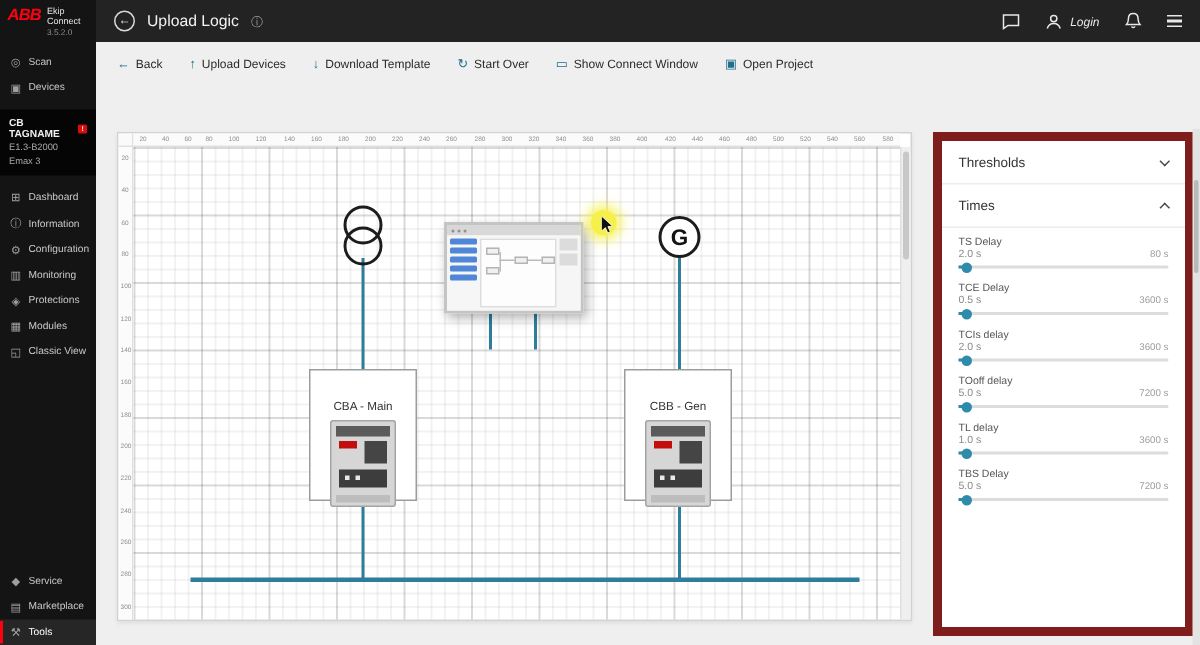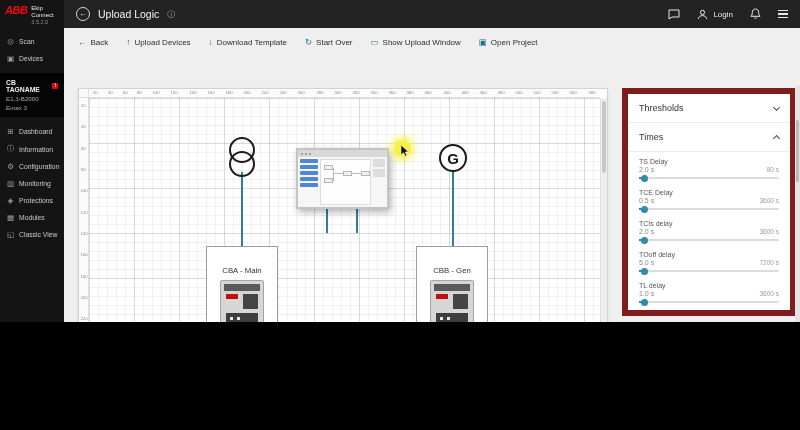--- a/index.html
+++ b/index.html
@@ -1,17 +1,17 @@
 <!DOCTYPE html>
 <html style="--logo-red: #ff000f; --accent: #2e8bab; --line: #2e7d9c; --cursor-yellow: #f6f04a;"><head>
 <meta charset="utf-8">
 <style>
   html,body{margin:0;padding:0;background:#000;}
   *{box-sizing:border-box;font-family:"Liberation Sans",sans-serif;}
-  .app{position:relative;width:800px;height:322px;overflow:hidden;background:#14b8a6;}
+  .app{position:relative;width:800px;height:430px;overflow:hidden;background:#14b8a6;}
 
   
   .sidebar{position:absolute;left:0;top:0;width:64px;height:430px;background:#141414;color:#cfcfcf;display:flex;flex-direction:column;z-index:5;}
   .logo-row{display:flex;align-items:flex-start;gap:4px;padding:5px 5px 8px 5px;}
   .abb-logo{color:var(--logo-red,#ff000f);font-weight:700;font-style:italic;font-size:11px;letter-spacing:-0.5px;line-height:1;}
   .app-name{font-size:6px;color:#e6e6e6;line-height:1.2;}
   .app-version{font-size:5.5px;color:#8f8f8f;}
   .side-item{display:flex;align-items:center;gap:4px;padding:4px 6px;font-size:6.8px;color:#c9c9c9;cursor:pointer;white-space:nowrap;position:relative;}
   .side-item .ico{width:9px;font-size:7.5px;color:#9f9f9f;text-align:center;flex:0 0 9px;}
   .side-item.active{background:#262626;color:#fff;}
@@ -23,21 +23,21 @@
   .side-spacer{flex:1;}
 
   
   .topbar{position:absolute;left:64px;right:0;top:0;height:28px;background:#232323;display:flex;align-items:center;padding:0 12px;gap:8px;z-index:4;}
   .back-circle{width:14px;height:14px;border:1px solid #d8d8d8;border-radius:50%;color:#e8e8e8;font-size:8px;line-height:12px;text-align:center;cursor:pointer;flex:0 0 14px;}
   .tb-title{color:#f2f2f2;font-size:10.5px;}
   .tb-info{color:#9c9c9c;font-size:8px;cursor:pointer;}
   .tb-right{margin-left:auto;display:flex;align-items:center;gap:16px;}
   .tb-icon{width:13px;height:13px;display:flex;align-items:center;justify-content:center;cursor:pointer;}
   .tb-icon svg{display:block;}
-  .login-wrap{display:flex;align-items:center;gap:4px;cursor:pointer;}
+  .login-wrap{display:flex;align-items:center;gap:4px;cursor:pointer;font-style:italic;}
   .login-label{color:#e8e8e8;font-size:8px;}
   .burger{display:flex;flex-direction:column;gap:2px;cursor:pointer;}
   .burger span{display:block;width:10px;height:1.4px;background:#e8e8e8;}
 
   
   .content{position:absolute;left:64px;right:0;top:28px;bottom:0;background:#efefef;}
   .page-head{text-align:center;padding-top:8px;}
   .page-title{font-size:9.5px;font-weight:700;color:#333;}
   .page-subtitle{font-size:6.3px;color:#9a9a9a;margin-top:2px;}
   .toolbar{display:flex;align-items:center;gap:18px;margin:9px 0 0 14px;}
@@ -259,21 +259,21 @@
           <span>Download Template</span>
         </div>
 
         <div class="tool-btn">
           <span class="ico">↻</span>
           <span>Start Over</span>
         </div>
 
         <div class="tool-btn">
           <span class="ico">▭</span>
-          <span>Show Upload Window</span>
+          <span>Show Connect Window</span>
         </div>
 
         <div class="tool-btn">
           <span class="ico">▣</span>
           <span>Open Project</span>
         </div>
       </div>
 
     <div class="work">
 

